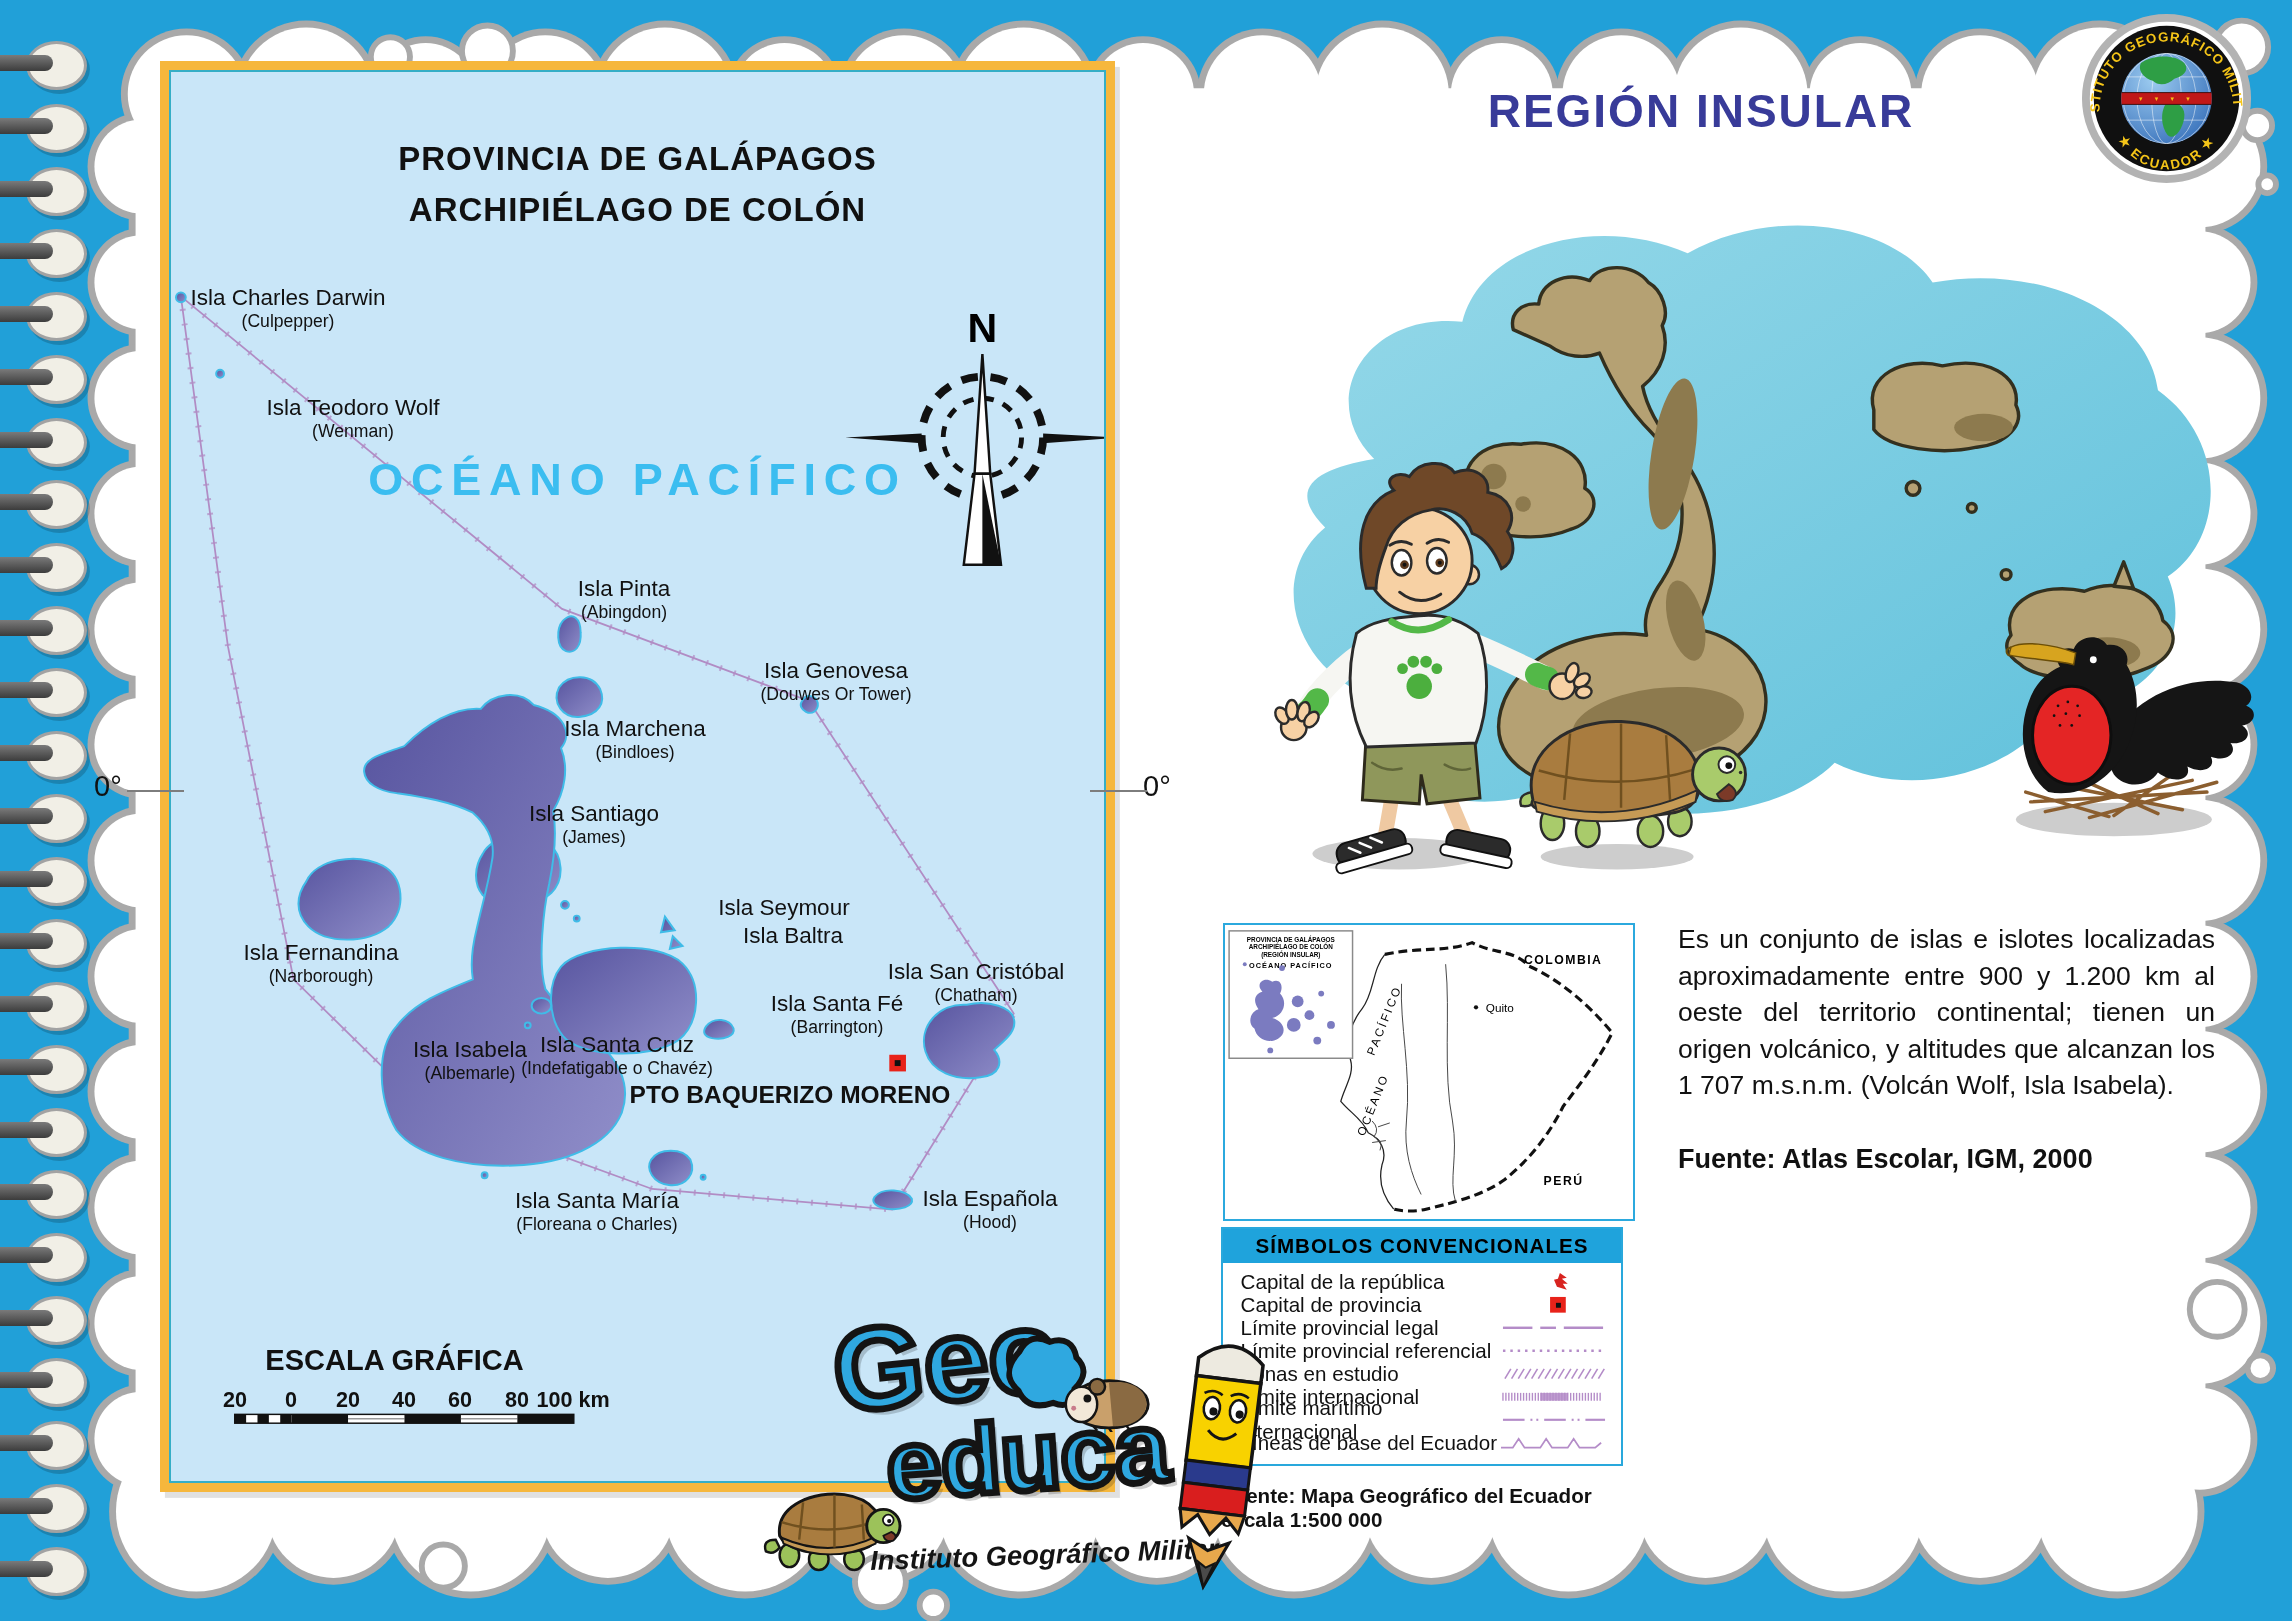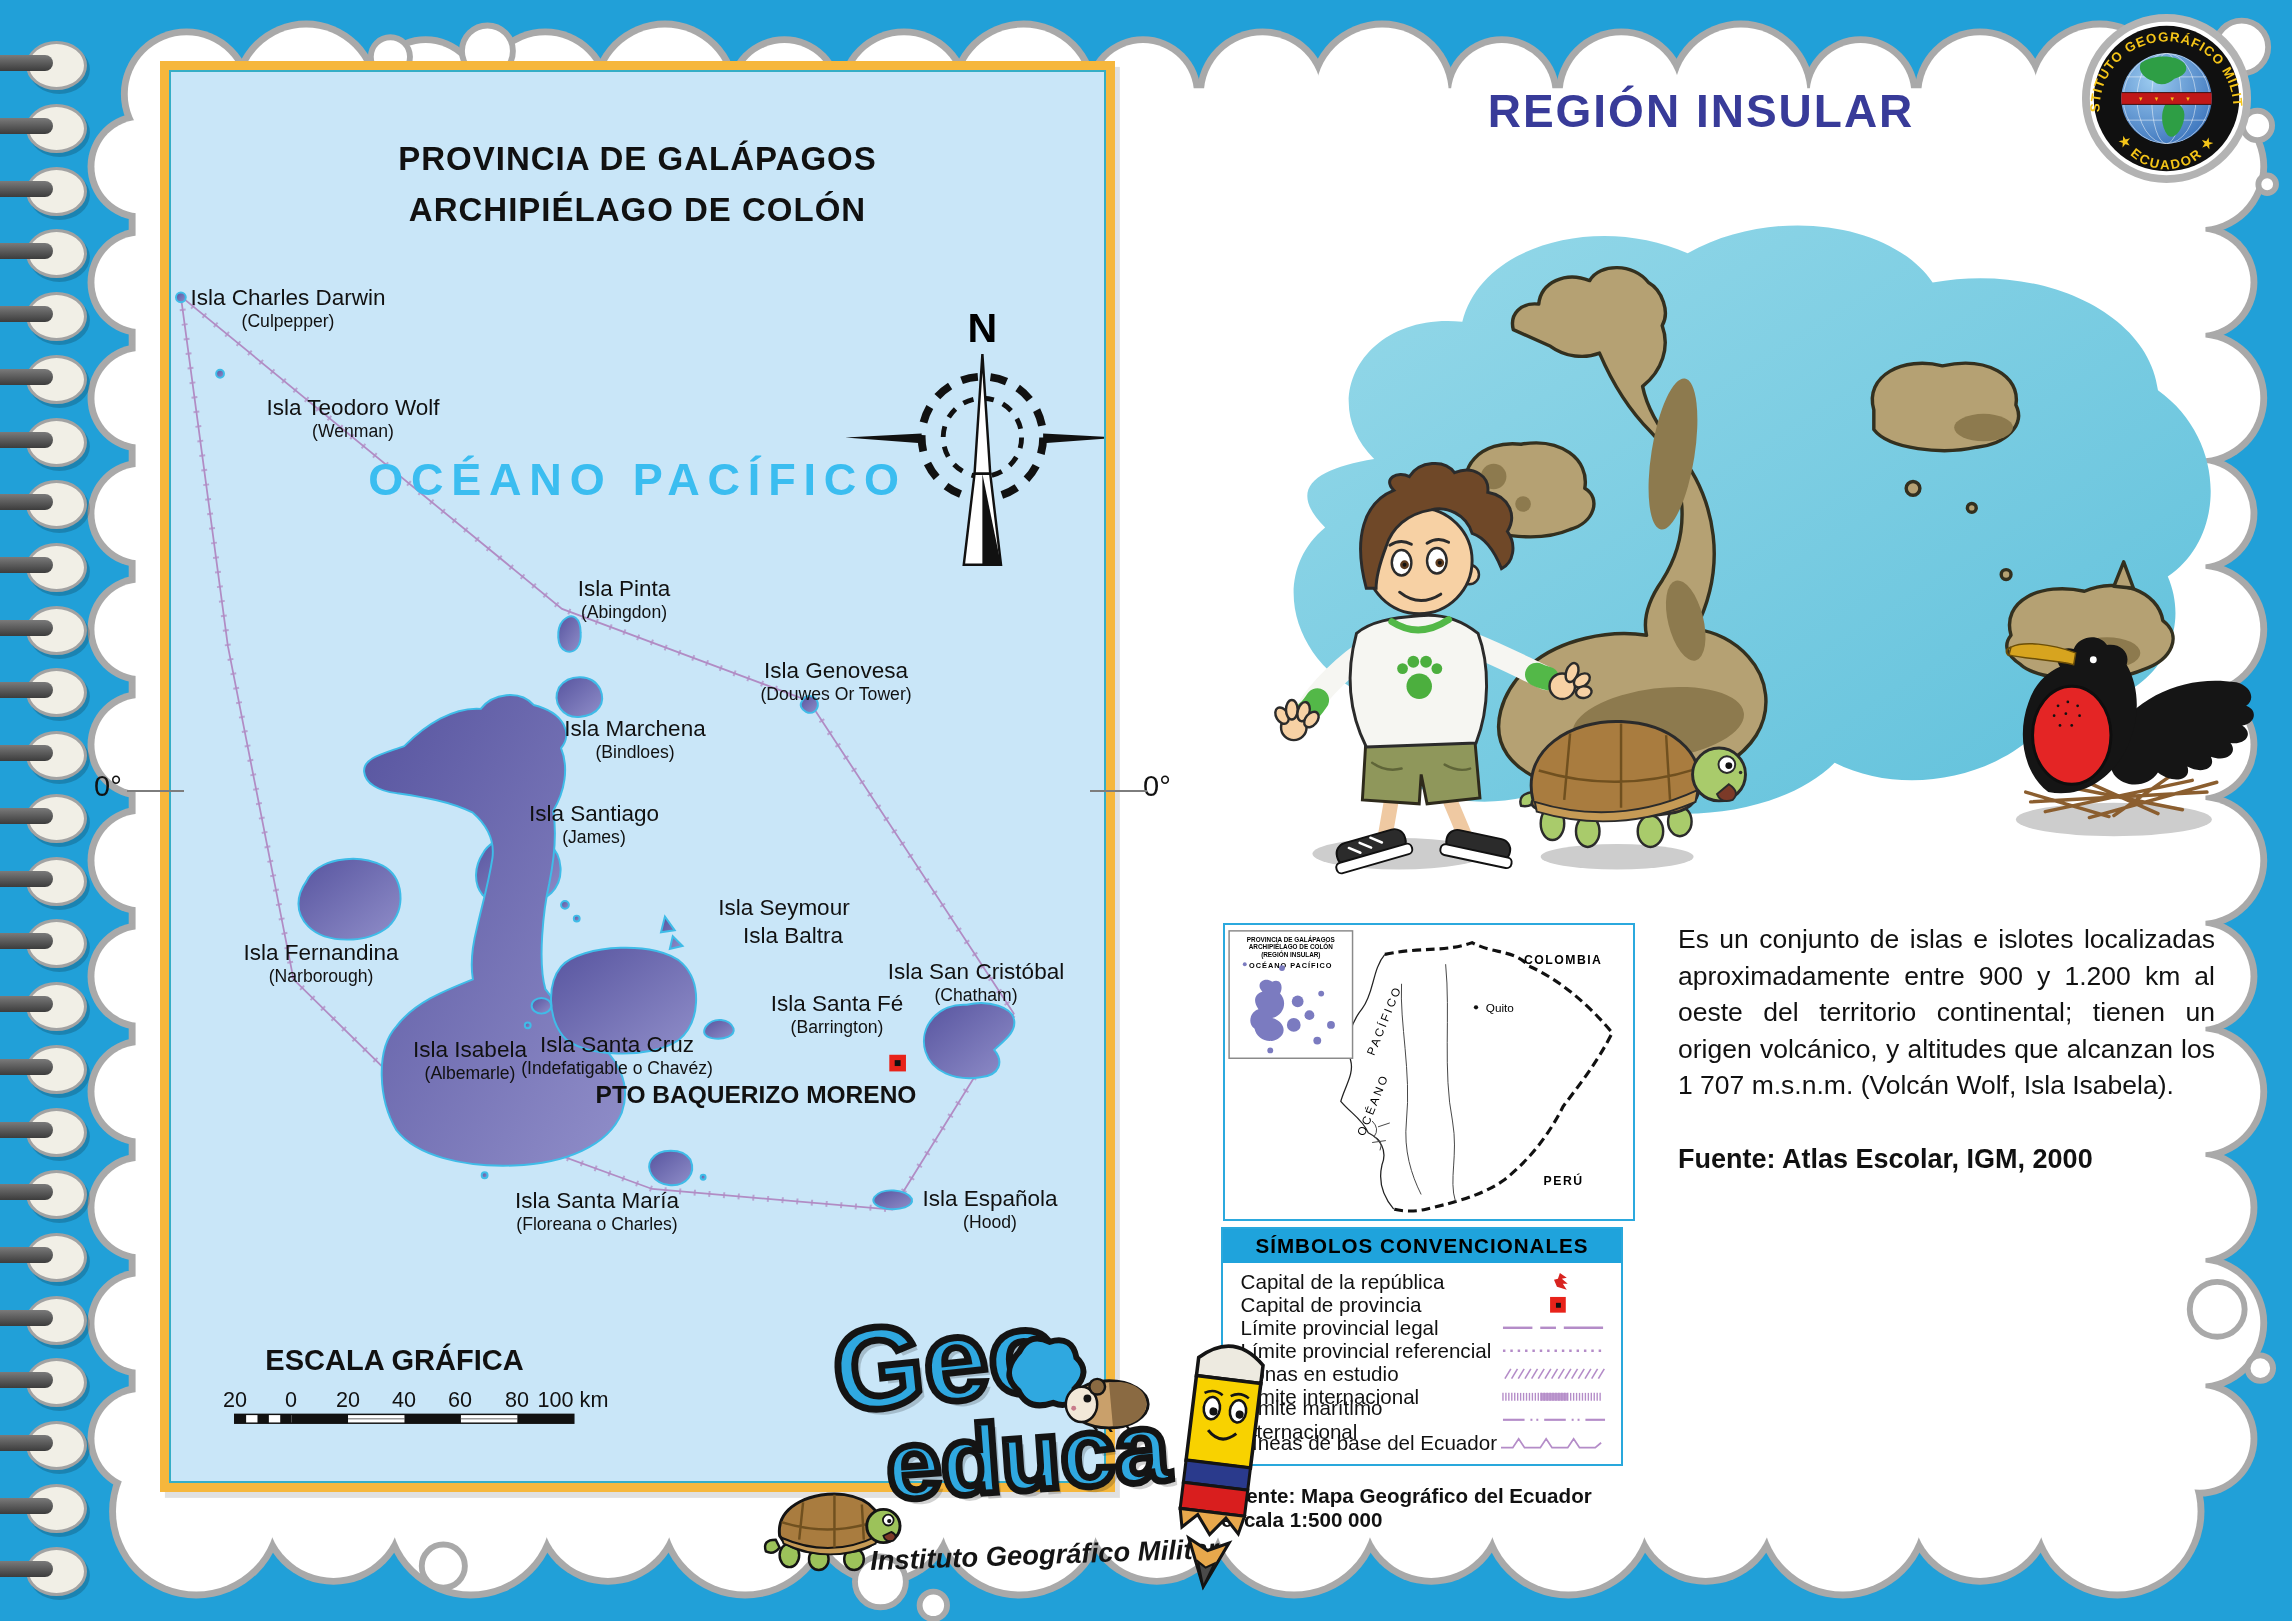--- a/index.html
+++ b/index.html
@@ -22,21 +22,21 @@
   .map-inner{position:absolute;inset:0;box-shadow:inset 0 0 0 2px #35AEC6;}
   .map-title{position:absolute;top:63px;left:0;width:100%;text-align:center;
              font-size:33px;font-weight:700;line-height:51px;letter-spacing:1px;}
   .ocean-label{position:absolute;top:384px;left:0;width:100%;text-align:center;
                font-size:45px;font-weight:700;letter-spacing:7.8px;color:#3BBDF0;}
   .isl{position:absolute;transform:translate(-50%,-50%);text-align:center;white-space:nowrap;}
   .isl-name{font-size:22.5px;font-weight:500;}
   .isl-alt{font-size:17.6px;}
   .pto-label{position:absolute;transform:translate(-50%,-50%);font-size:24.5px;font-weight:600;white-space:nowrap;}
   .scale-title{position:absolute;left:0;top:1274px;width:451px;text-align:center;font-size:29px;font-weight:600;}
-  .scale-ticks{position:absolute;left:0;top:1317px;width:100%;height:23.5px;font-size:21.6px;}
+  .scale-ticks{position:absolute;left:0;top:1317px;width:100%;height:23.5px;font-size:21.6px;font-weight:bold;}
   .scale-ticks span{position:absolute;transform:translateX(-50%);white-space:nowrap;}
   .lat-label{position:absolute;font-size:29px;z-index:5;}
   .lat-tick{position:absolute;height:2px;background:#7d7d7d;z-index:5;}
 
   
   .region-title{position:absolute;left:1402px;top:84px;width:598px;text-align:center;z-index:2;
                 font-size:46px;font-weight:800;letter-spacing:2px;color:#383B99;}
   .article{position:absolute;left:1678px;top:921px;width:537px;z-index:2;font-size:26.5px;line-height:1.38;}
   .article p{margin:0 0 29px 0;text-align:justify;}
   .article .source{font-size:27px;font-weight:700;margin-top:37px;}
@@ -432,21 +432,21 @@
           </div>
           <div class="isl" style="left: 428px; top: 1141px;">
             <div class="isl-name">Isla Santa María</div>
             <div class="isl-alt">(Floreana o Charles)</div>
           </div>
           <div class="isl" style="left: 821px; top: 1139px;">
             <div class="isl-name">Isla Española</div>
             <div class="isl-alt">(Hood)</div>
           </div>
         </div>
-      <div class="pto-label" style="left:587px;top:1025px;">PTO BAQUERIZO MORENO</div>
+      <div class="pto-label" style="left:621px;top:1025px;">PTO BAQUERIZO MORENO</div>
       <div class="scale-title">ESCALA GRÁFICA</div>
       <div class="scale-ticks" id="scale-ticks">
           <span style="left: 66px;">20</span>
           <span style="left: 122px;">0</span>
           <span style="left: 179px;">20</span>
           <span style="left: 235px;">40</span>
           <span style="left: 291px;">60</span>
           <span style="left: 348px;">80</span>
           <span style="left: 404px;">100 km</span>
         </div>

